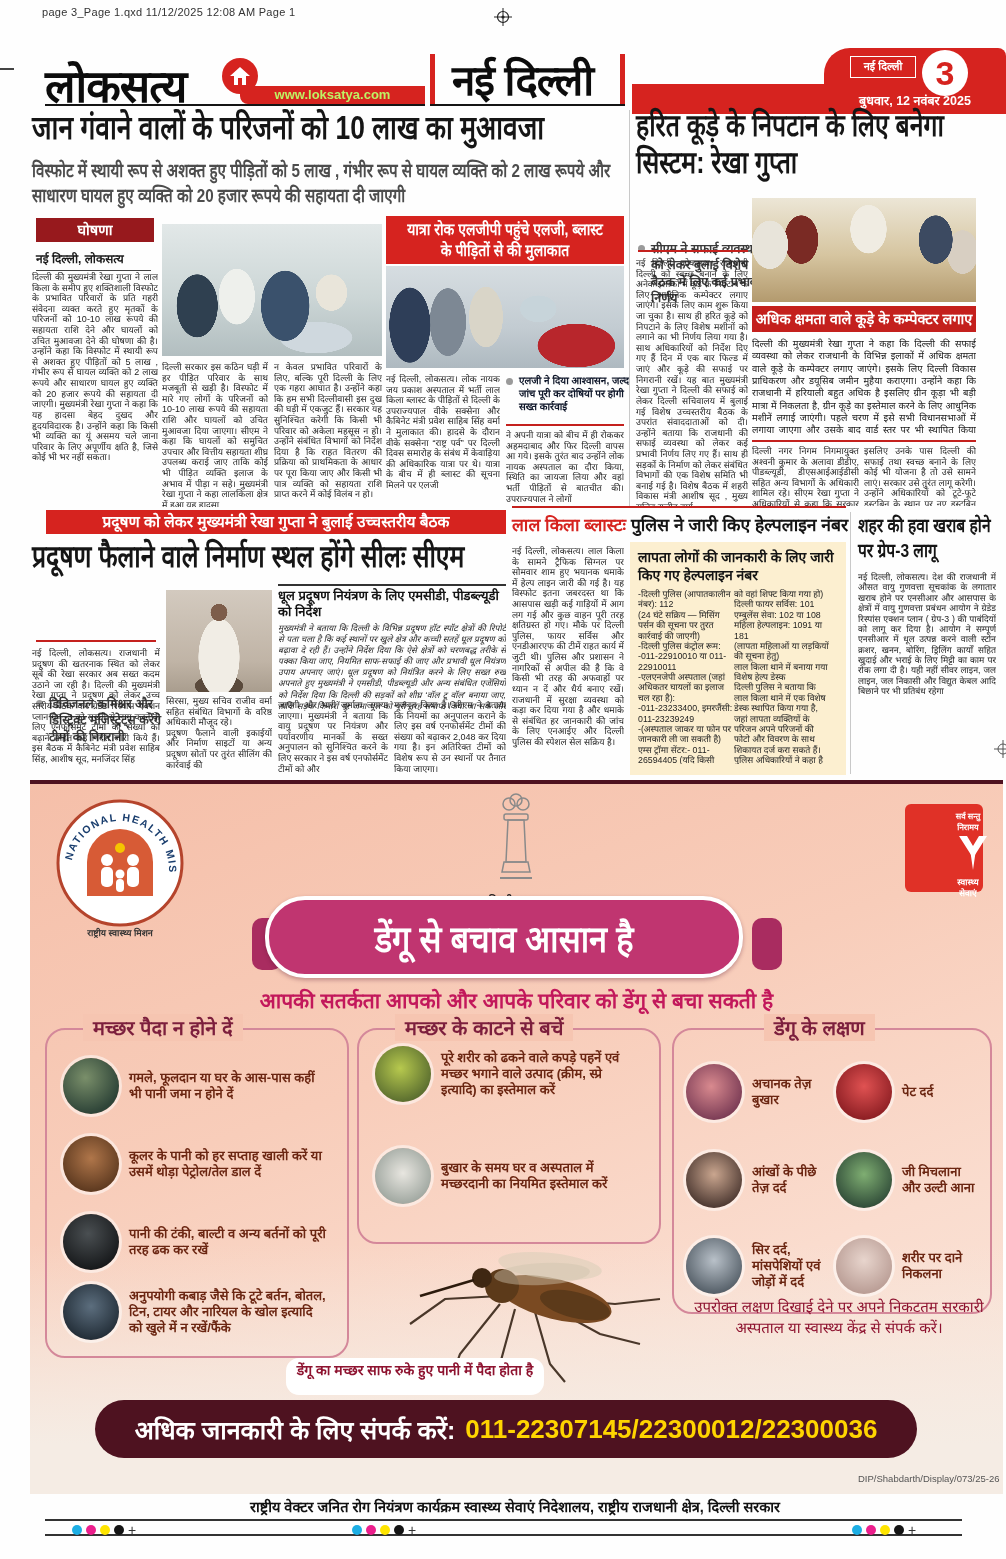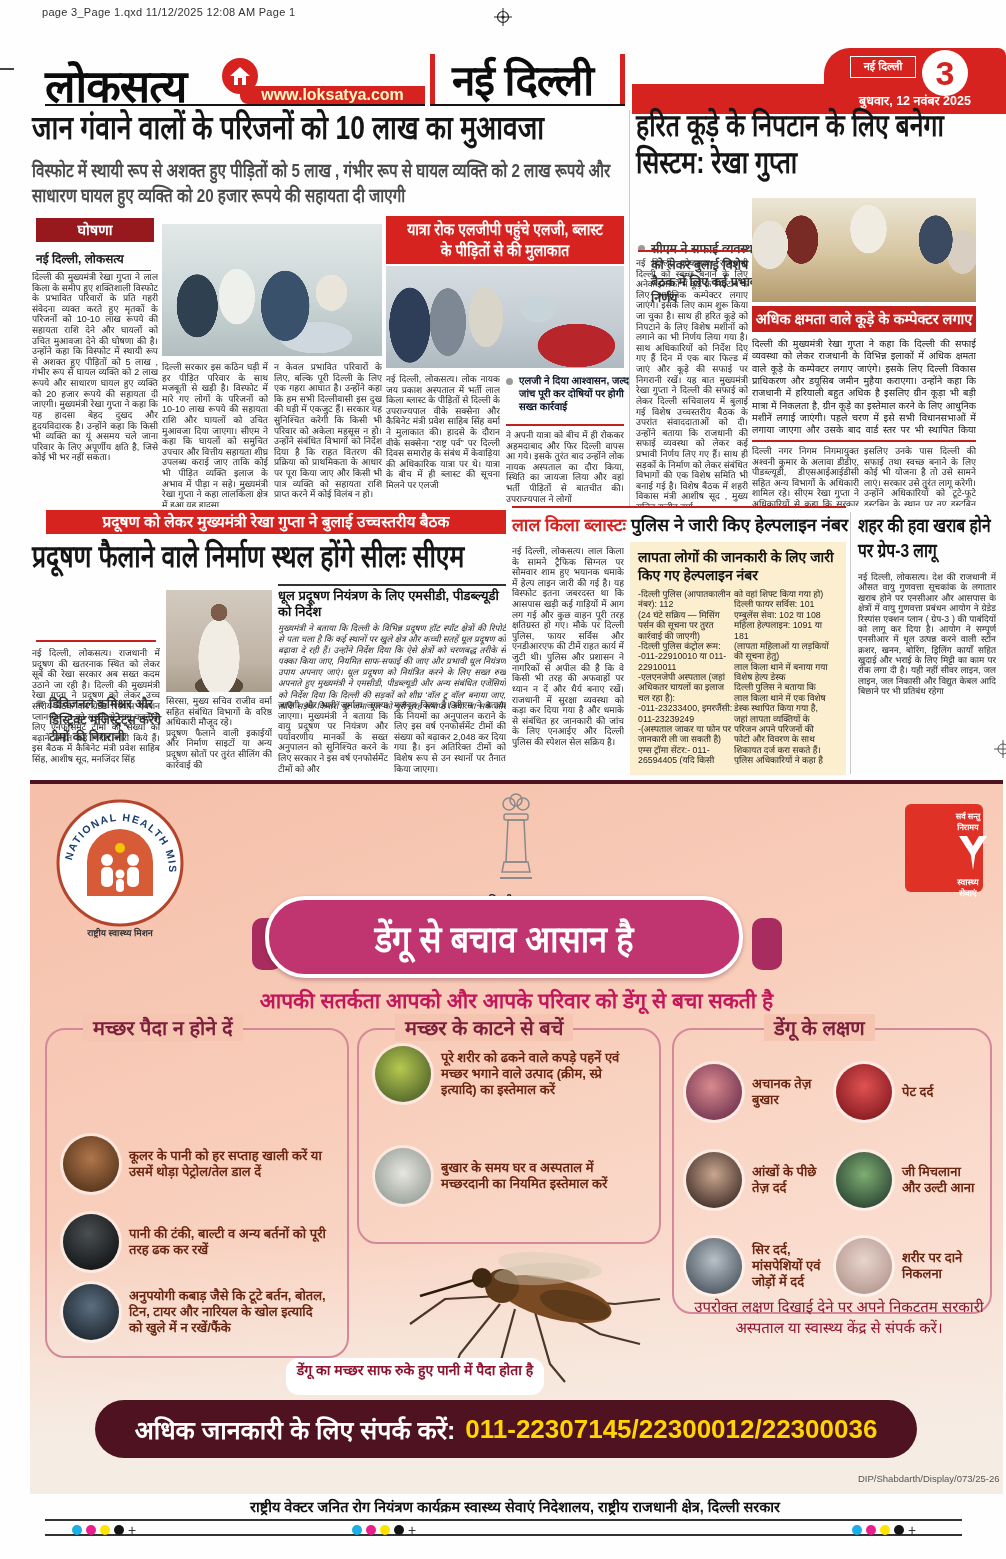--- a/index.html
+++ b/index.html
@@ -2,21 +2,21 @@
 <html><head>
 <meta charset="utf-8">
 <style>
   html,body{margin:0;padding:0;background:#e9e9e9;}
   .paper{position:relative;width:1006px;height:1559px;background:#fefefe;margin:0 auto;
          font-family:"Liberation Sans","DejaVu Sans",sans-serif;color:#1b1b1b;overflow:hidden;}
   .abs{position:absolute;}
   .printline{font-size:11px;color:#333;letter-spacing:.3px;}
   .pname{font-weight:800;color:#0c0c0c;letter-spacing:-1px;}
   .redband{background:#d6231f;}
-  .site{color:#fef9c3;font-weight:700;font-size:16px;text-align:center;line-height:18px;}
+  .site{color:#bef264;font-weight:700;font-size:13px;text-align:center;line-height:18px;}
   .blackrule{background:#141414;}
   .vbar{background:#d6231f;}
   .tagbox{border:1.5px solid #fff;color:#fff;font-size:11px;font-weight:700;text-align:center;line-height:18px;}
   .pagecircle{background:#fff;border-radius:50%;text-align:center;font-weight:800;color:#d6231f;}
   .dateline{color:#fff;font-weight:700;font-size:12.5px;text-align:center;}
   .hl{font-weight:800;color:#151515;line-height:1.08;transform-origin:0 0;}
   .squishX{transform:scaleX(.8);}
   .subhead{font-weight:700;color:#4d4d4d;line-height:1.32;transform-origin:0 0;}
   .kickerbox{background:#97191d;color:#fff;font-weight:700;font-size:14.5px;text-align:center;line-height:24px;}
   .byline{font-weight:700;font-size:12px;border-bottom:1.5px solid #444;padding-bottom:3px;}
@@ -257,20 +257,24 @@
 
     <div class="abs ear" style="left:222px;top:134px;width:30px;height:52px;"></div>
     <div class="abs ear" style="left:722px;top:134px;width:30px;height:52px;"></div>
     <div class="abs adpill" style="left:235px;top:112px;width:470px;height:74px;">
       <span class="t">डेंगू से बचाव आसान है</span>
     </div>
     <div class="abs adsub" style="left:0;top:202px;width:973px;">आपकी सतर्कता आपको और आपके परिवार को डेंगू से बचा सकती है</div>
 
     <div class="abs panel" style="left:15px;top:244px;width:300px;height:326px;">
       <div class="ptitle">मच्छर पैदा न होने दें</div>
+      <div class="item" style="left:16px;top:28px;width:266px;">
+        <div class="circ c1"></div>
+        <div class="itxt">गमले, फूलदान या घर के आस-पास कहीं भी पानी जमा न होने दें</div>
+      </div>
       <div class="item" style="left:16px;top:106px;width:266px;">
         <div class="circ c2"></div>
         <div class="itxt">कूलर के पानी को हर सप्ताह खाली करें या उसमें थोड़ा पेट्रोल/तेल डाल दें</div>
       </div>
       <div class="item" style="left:16px;top:184px;width:266px;">
         <div class="circ c3"></div>
         <div class="itxt">पानी की टंकी, बाल्टी व अन्य बर्तनों को पूरी तरह ढक कर रखें</div>
       </div>
       <div class="item" style="left:16px;top:254px;width:266px;">
         <div class="circ c4"></div>

